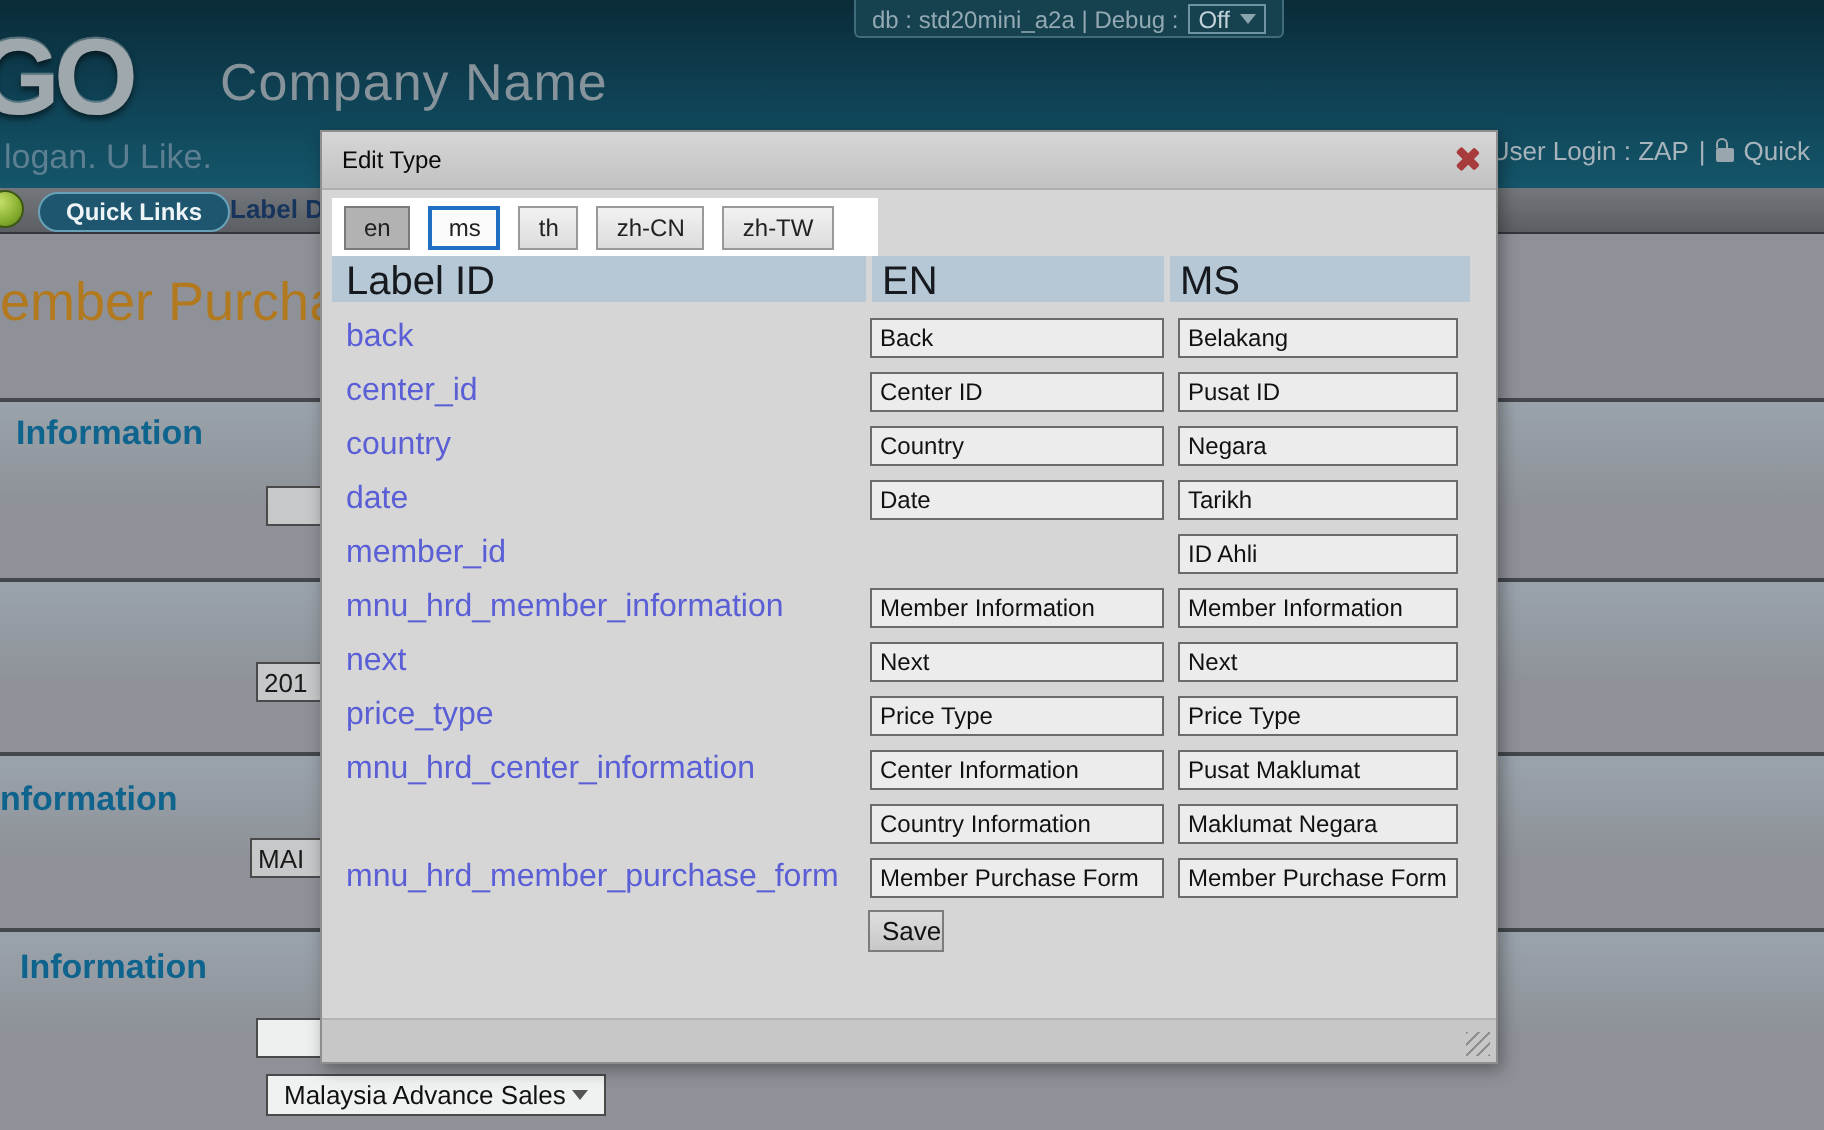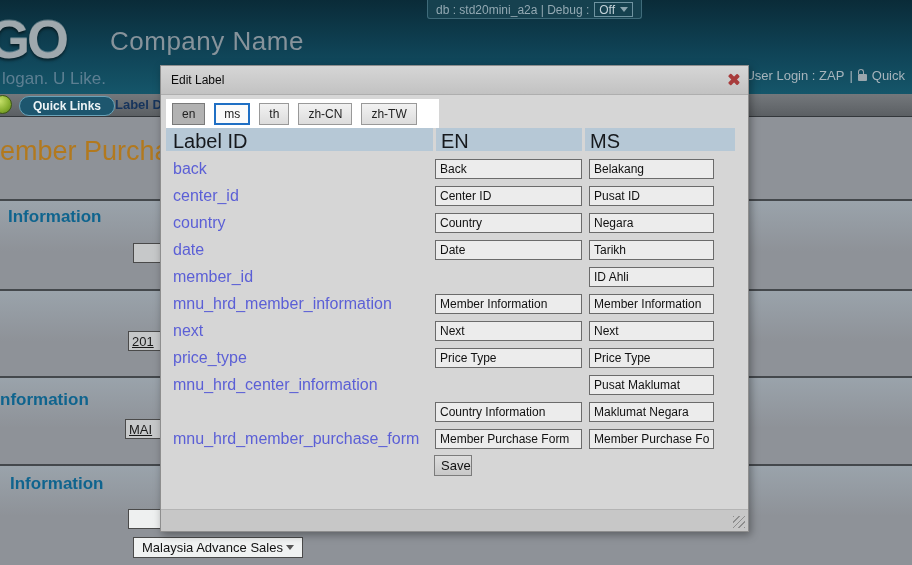--- a/index.html
+++ b/index.html
@@ -38,21 +38,21 @@
   .quick-links{position:absolute;left:19px;top:96px;height:18px;line-height:18px;
     background:#1d566e;border:1px solid #69a2b8;border-radius:10px;padding:0 13px;
     color:#eef4f6;font-size:12px;font-weight:bold;}
   .label-def{position:absolute;left:115px;top:97px;font-size:13px;font-weight:bold;color:#16345c;}
   
   .divider{position:absolute;left:0;width:912px;height:2px;background:#44484c;}
   .band{position:absolute;left:0;width:912px;}
   .page-heading{position:absolute;left:0;top:136px;font-size:27px;color:#b2791e;white-space:nowrap;}
   .sec-title{position:absolute;font-size:17px;font-weight:bold;color:#0f648e;white-space:nowrap;}
   .bg-input{position:absolute;height:20px;width:60px;background:#c6c8c9;border:1px solid #4a4a4a;
-    font-family:"Liberation Sans",sans-serif;font-size:13px;color:#1a1a1a;padding:0 3px;box-sizing:border-box;text-decoration:underline;}
+    font-family:"Liberation Sans",sans-serif;font-size:13px;color:#1a1a1a;padding:0 3px;box-sizing:border-box;}
   .bg-input.bright{background:#eef0f0;padding-left:41px;}
   .bg-select{position:absolute;left:133px;top:537px;width:170px;height:21px;background:#f0f2f2;
     border:1px solid #4a4a4a;box-sizing:border-box;display:flex;align-items:center;
     font-size:13px;color:#111;padding:0 8px;justify-content:space-between;}
   .bg-select .tri{border-top-color:#555;}
   
   .modal{position:absolute;left:160px;top:65px;width:589px;height:467px;z-index:10;
     background:#d6d6d6;border:1px solid #8e8e8e;box-shadow:2px 3px 8px rgba(0,0,0,.35);
     box-sizing:border-box;}
   .m-titlebar{position:absolute;left:0;top:0;right:0;height:28px;
@@ -74,21 +74,21 @@
     box-sizing:border-box;padding:2px 0 0 7px;}
   .m-col.c1{left:5px;width:267px;}
   .m-col.c2{left:275px;width:146px;padding-left:5px;}
   .m-col.c3{left:424px;width:150px;padding-left:5px;}
   .m-rows{position:absolute;left:0;top:92px;right:0;}
   .m-row{position:relative;height:27px;}
   .row-link{position:absolute;left:12px;top:2px;font-size:16px;color:#5b5fd6;cursor:pointer;white-space:nowrap;}
   .row-input{position:absolute;top:1px;height:20px;background:#ececec;border:1px solid #6b6b6b;
     font-family:"Liberation Sans",sans-serif;font-size:12px;color:#111;padding:0 4px;box-sizing:border-box;}
   .row-input.en{left:274px;width:147px;}
-  .row-input.ms{left:428px;width:125px;}
+  .row-input.ms{left:428px;width:140px;}
   .save-btn{position:absolute;left:273px;top:389px;width:38px;height:21px;
     background:linear-gradient(180deg,#dedede,#c8c8c8);border:1px solid #7c7c7c;
     font-family:"Liberation Sans",sans-serif;font-size:13px;color:#111;}
   .m-footer{position:absolute;left:0;right:0;bottom:0;height:21px;background:#c7c7c7;
     border-top:1px solid #b4b4b4;}
   .grip{position:absolute;right:3px;bottom:3px;width:12px;height:12px;cursor:nwse-resize;
     background:repeating-linear-gradient(135deg,#8e8e8e 0 1px,transparent 1px 4px);}
 </style>
 </head>
 <body>
@@ -135,21 +135,21 @@
 <input class="bg-input" style="left: 128px; top: 331px;" value="201">
 <input class="bg-input" style="left: 125px; top: 419px;" value="MAI">
 <input class="bg-input bright" style="left: 128px; top: 509px;" value="Mal">
 <div class="bg-select">
   <span>Malaysia Advance Sales</span>
   <span class="tri"></span>
 </div>
 
 <div class="modal">
   <div class="m-titlebar">
-    <span class="m-title">Edit Label</span>
+    <span class="m-title">Edit Type</span>
     <span class="m-close"></span>
   </div>
 
   <div class="tab-strip">
 
   <button class="tab tab--pressed">en</button>
       <button class="tab tab--highlighted">ms</button>
       <button class="tab">th</button>
       <button class="tab">zh-CN</button>
       <button class="tab">zh-TW</button>
@@ -195,20 +195,21 @@
       <input class="row-input en" value="Next" style="">
       <input class="row-input ms" value="Next" style="">
     </div>
       <div class="m-row">
       <span class="row-link">price_type</span>
       <input class="row-input en" value="Price Type" style="">
       <input class="row-input ms" value="Price Type" style="">
     </div>
       <div class="m-row">
       <span class="row-link">mnu_hrd_center_information</span>
+      <input class="row-input en" value="Center Information" style="">
       <input class="row-input ms" value="Pusat Maklumat" style="">
     </div>
       <div class="m-row">
       <input class="row-input en" value="Country Information" style="">
       <input class="row-input ms" value="Maklumat Negara" style="">
     </div>
       <div class="m-row">
       <span class="row-link">mnu_hrd_member_purchase_form</span>
       <input class="row-input en" value="Member Purchase Form" style="">
       <input class="row-input ms" value="Member Purchase Form" style="">

